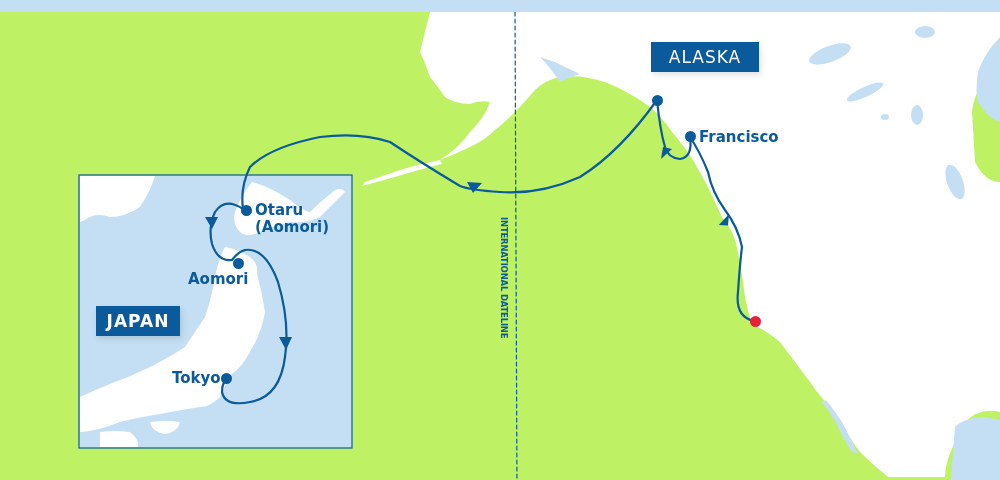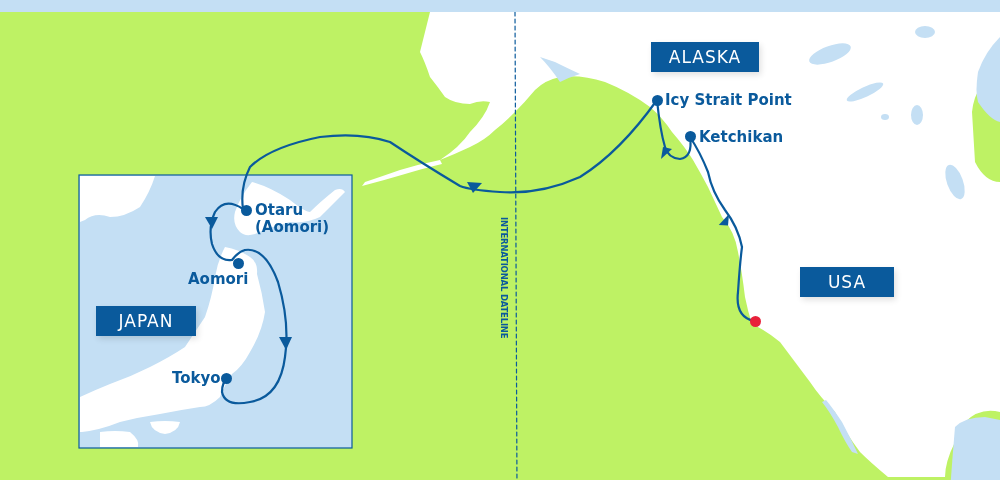--- a/index.html
+++ b/index.html
@@ -85,30 +85,28 @@
       <path d="M 663 135 L 672 137 L 661 147 Z"></path>
       <path d="M 467 170 L 482 171 L 473 181 Z"></path>
       <path d="M 205 205 L 218 205 L 212 217 Z"></path>
       <path d="M 279 325 L 292 325 L 286 338 Z"></path>
     </g>
   </svg>
 
   <div class="dateline-label">INTERNATIONAL DATELINE</div>
 
   <div class="region-label" style="left:651px; top:30px; width:108px; height:30px;">ALASKA</div>
-  <div class="region-label" style="left:800px; top:255px; width:94px; height:30px;">USA</div>
-  <div class="region-label" style="left:96px; top:294px; width:100px; height:30px;">JAPAN</div>
+  <div class="region-label" style="left:96px; top:294px; width:84px; height:30px;font-weight:bold;">JAPAN</div>
 
   <div class="port-dot start" style="left:750px; top:304px;"></div>
 
   <div class="port-dot" style="left:685px; top:119px;"></div>
-  <div class="port-label" style="left:699px; top:116px;">Ketchikan</div>
+  <div class="port-label" style="left:699px; top:116px;">Francisco</div>
 
   <div class="port-dot" style="left:652px; top:83px;"></div>
-  <div class="port-label" style="left:665px; top:79px;">Icy Strait Point</div>
 
   <div class="port-dot" style="left:241px; top:193px;"></div>
   <div class="port-label" style="left:255px; top:189px;">Otaru</div>
   <div class="port-label" style="left:255px; top:206px;">(Aomori)</div>
 
   <div class="port-dot" style="left:233px; top:246px;"></div>
   <div class="port-label" style="left:188px; top:258px;">Aomori</div>
 
   <div class="port-dot" style="left:221px; top:361px;"></div>
   <div class="port-label" style="left:172px; top:357px;">Tokyo</div>

